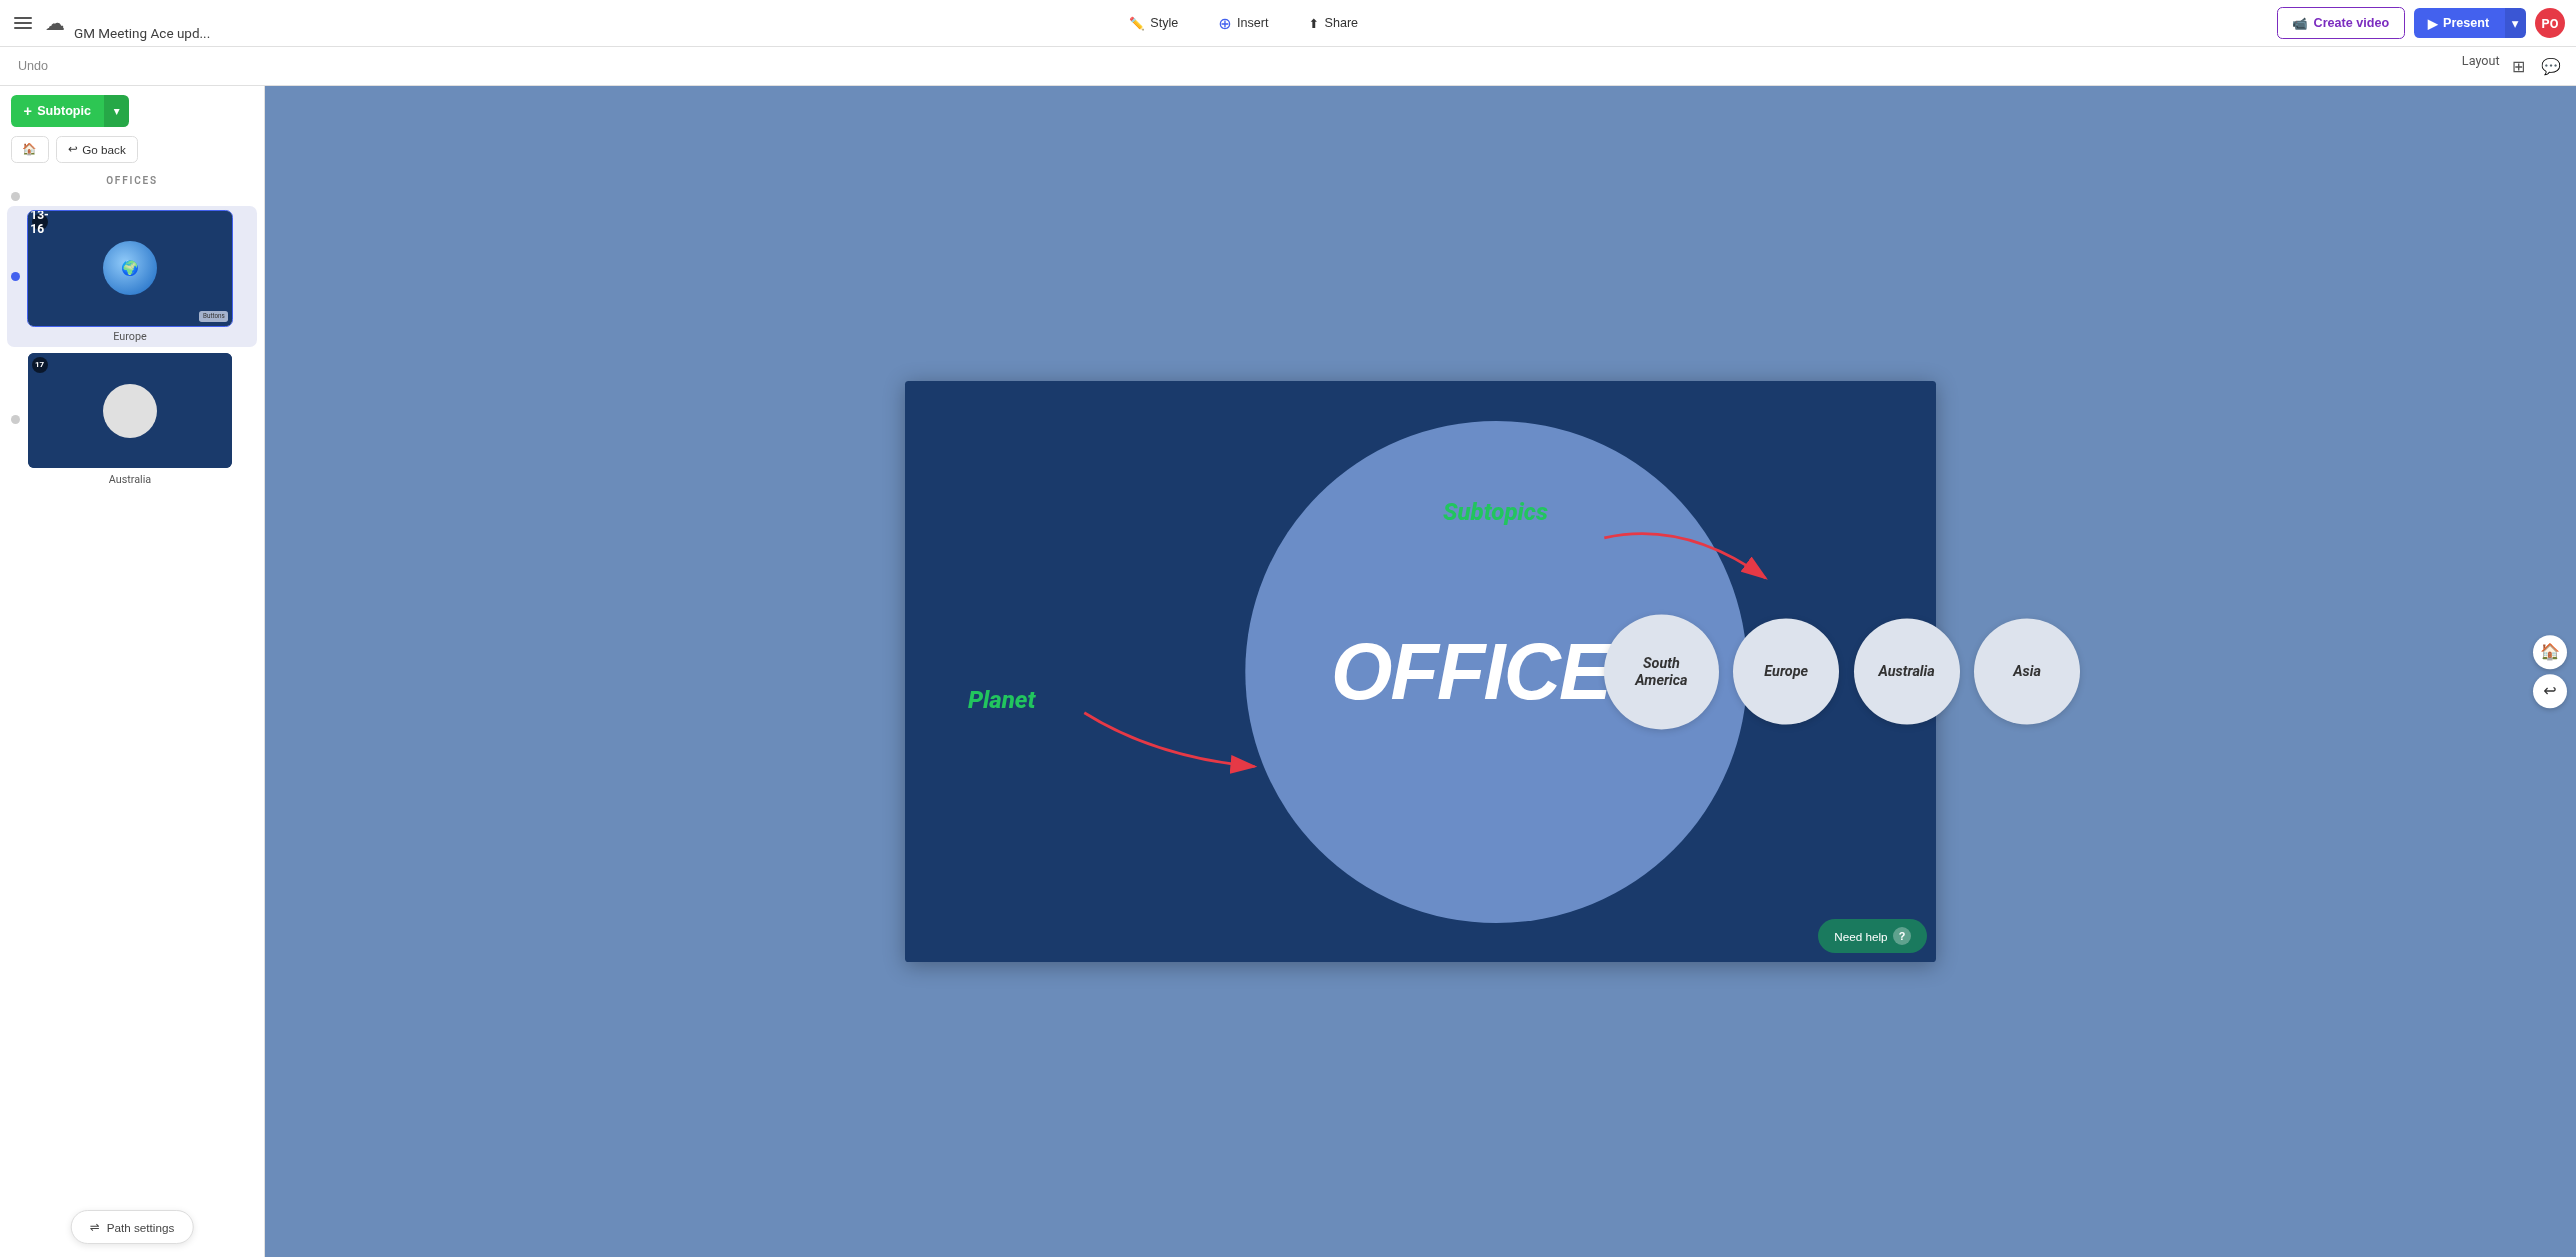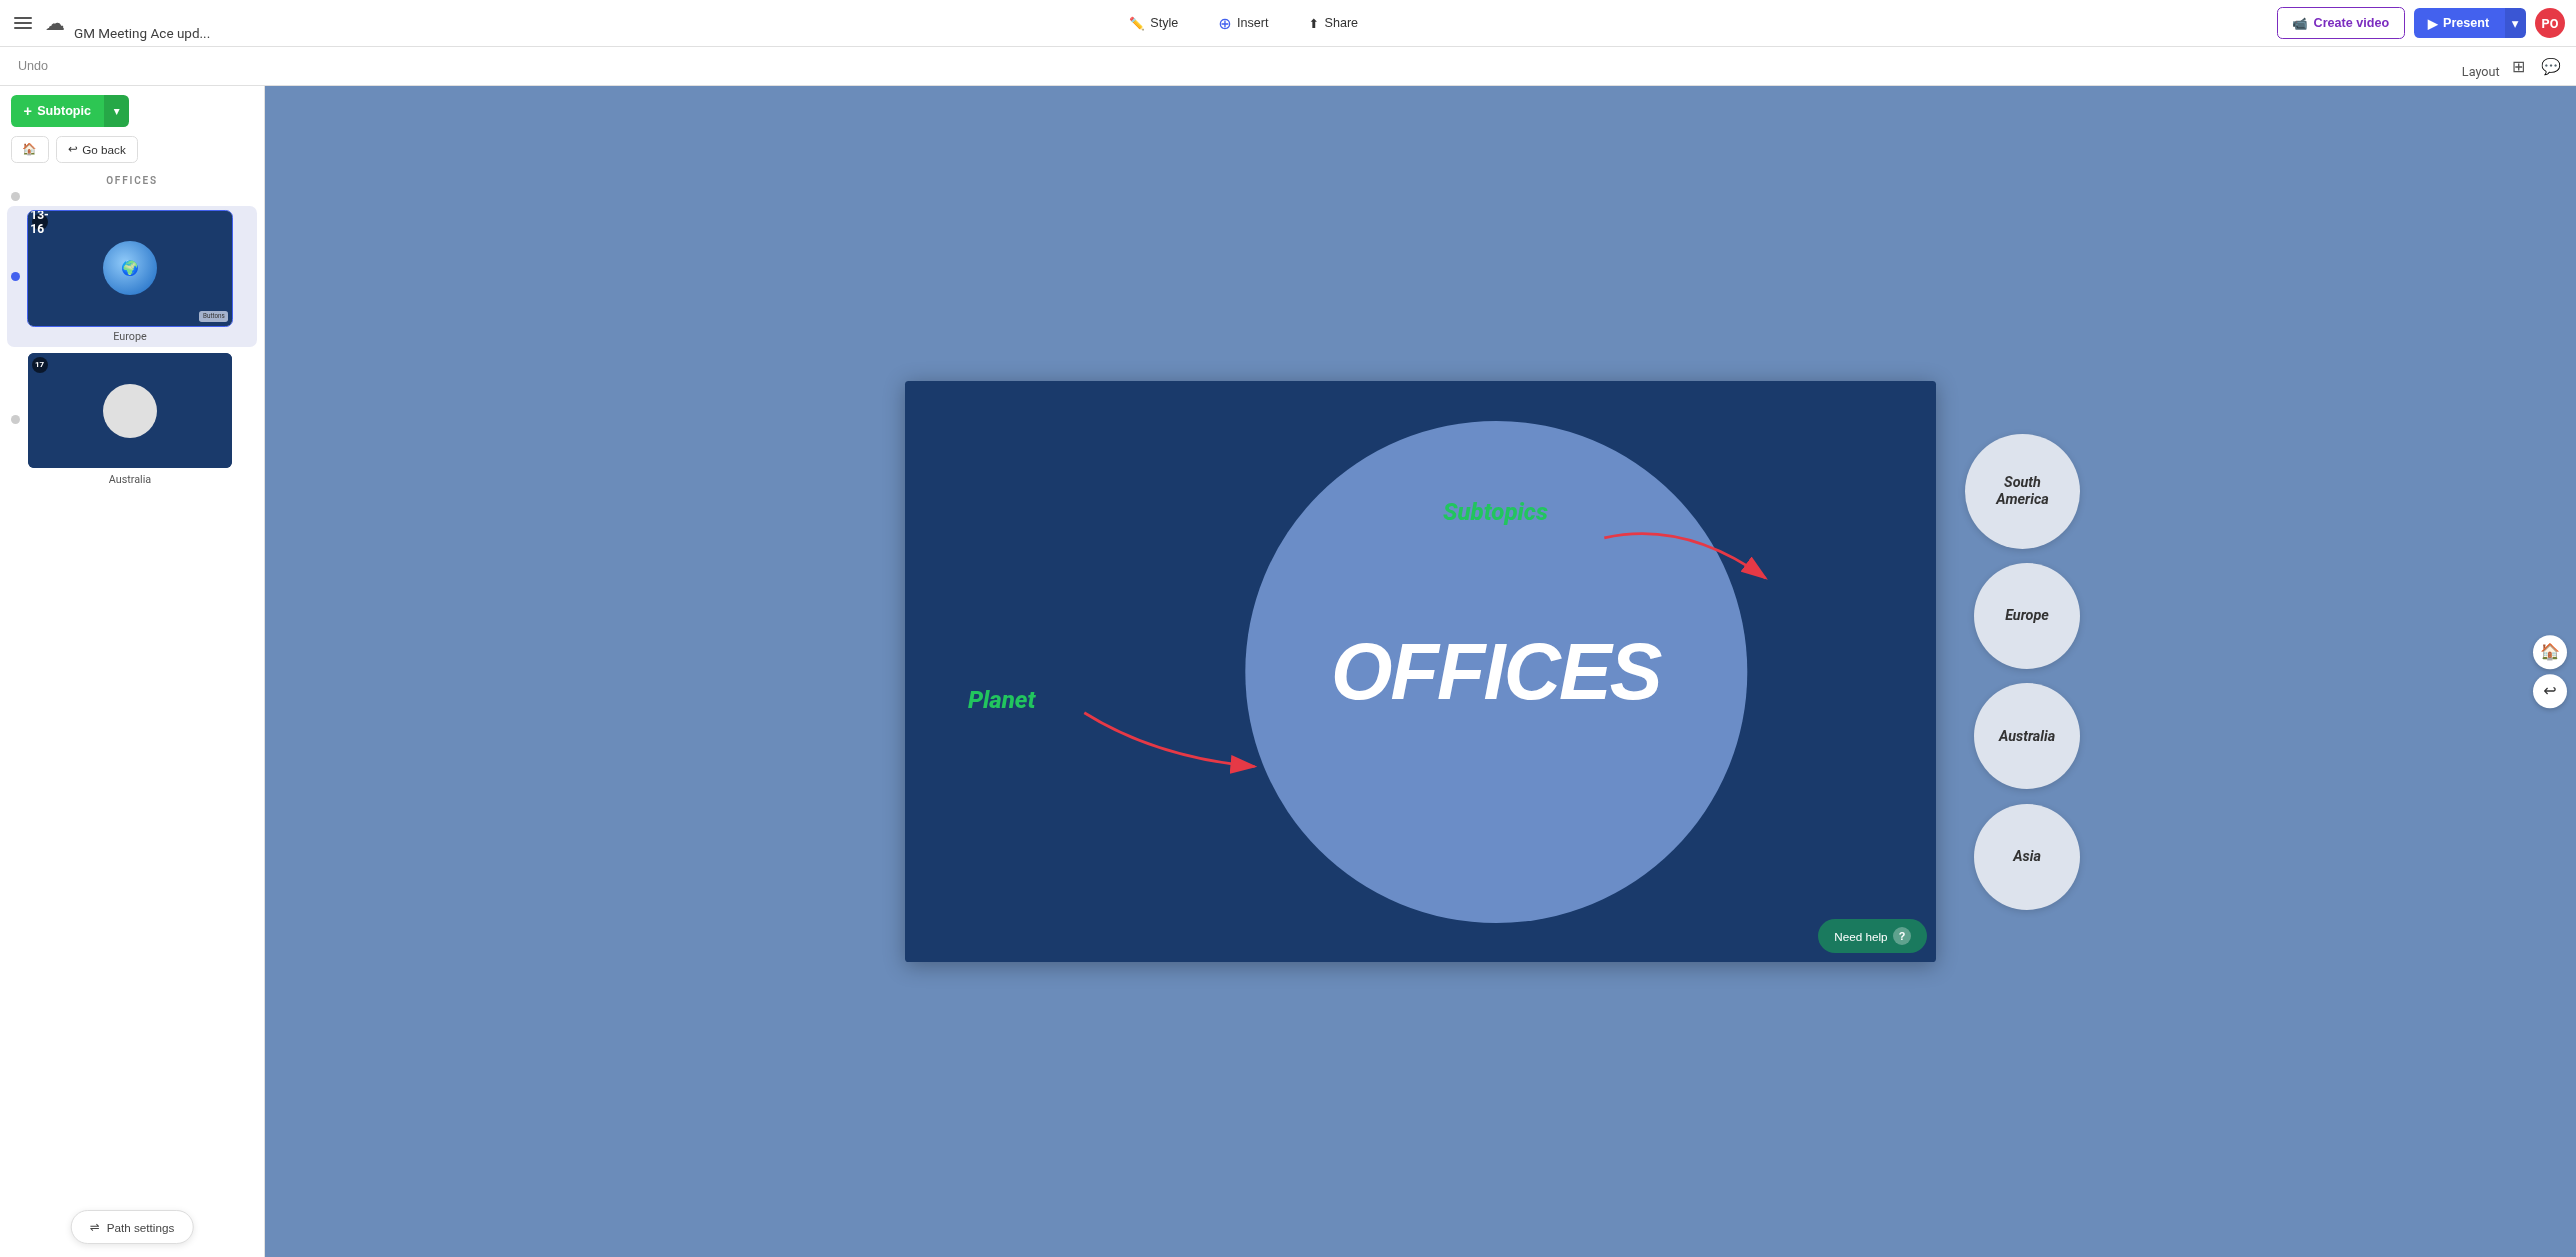--- a/index.html
+++ b/index.html
@@ -50,21 +50,21 @@
     
     .second-bar {
       display: flex; align-items: center; height: 39px;
       background: #fff; border-bottom: 0.9px solid #e0e0e0;
       padding: 0 10.8px; gap: 24px;
     }
     .undo-btn {
       background: none; border: none; color: #888; font-size: 12.6px;
       cursor: pointer; padding: 3.6px 7.2px;
     }
-    .second-bar-right { margin-left: auto; display: flex; align-items: flex-end; gap: 9px; }
+    .second-bar-right { margin-left: auto; display: flex; align-items: flex-start; gap: 9px; }
     .layout-label { font-size: 12.6px; color: #555; }
     .icon-btn { background: none; border: none; cursor: pointer; color: #555; font-size: 16px; padding: 3.6px; }
 
     
     .main-content { display: flex; flex: 1; overflow: hidden; }
 
     
     .sidebar {
       width: 265px; background: #fff; border-right: 0.9px solid #e0e0e0;
       display: flex; flex-direction: column; overflow: hidden;
@@ -162,21 +162,21 @@
     }
     .annotation.planet { top: 305px; left: 63px; }
     .annotation.subtopics { top: 117px; left: 538px; }
 
     
     .arrow-svg { position: absolute; top: 0; left: 0; width: 100%; height: 100%; pointer-events: none; overflow: visible; }
 
     
     .subtopic-circles {
       position: absolute; right: -144px; top: 50%; transform: translateY(-50%);
-      display: flex; flex-direction: column; gap: 14.4px; align-items: flex-end;
+      display: flex; flex-direction: row; gap: 14.4px; align-items: center;
     }
     .sub-circle {
       width: 106px; height: 106px; border-radius: 50%;
       background: #dde3ed; display: flex; align-items: center; justify-content: center;
       text-align: center; font-size: 14.4px; font-weight: 700; color: #333;
       font-style: italic; line-height: 1.2;
       box-shadow: 0 1.8px 7.2px rgba(0,0,0,0.15);
     }
     .sub-circle.south-america { width: 115px; height: 115px; }
 

